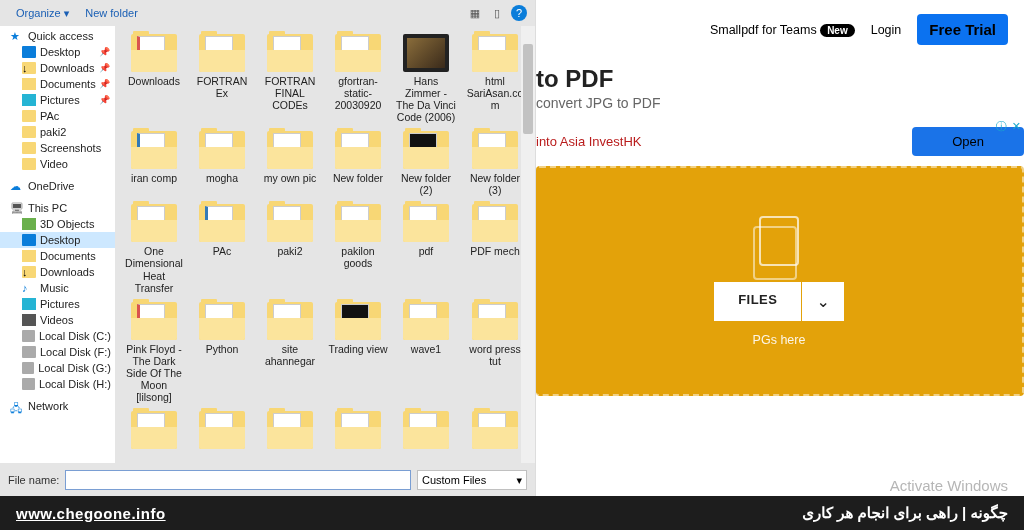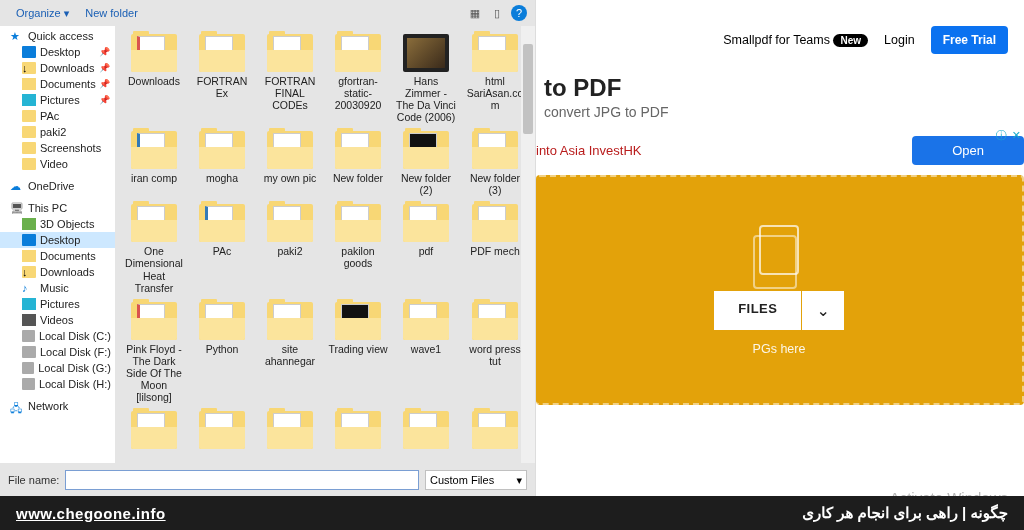--- a/index.html
+++ b/index.html
@@ -51,33 +51,33 @@
 .thumb.doc-blue .folder-doc { border-left: 3px solid #337ab7; }
 .thumb.dark .folder-doc { background: #111; }
 .file-label { font-size: 10.5px; line-height: 1.15; color: #222; max-width: 64px; word-wrap: break-word; }
 .scrollbar { position: absolute; right: 0; top: 0; width: 14px; height: 100%; background: #f0f0f0; }
 .scroll-thumb { position: absolute; left: 2px; right: 2px; top: 18px; height: 90px; background: #c2c2c2; border-radius: 2px; }
 
 
 .bottom { display: flex; align-items: center; padding: 6px 8px; gap: 6px; border-top: 1px solid #e5e5e5; }
 .bottom label { font-size: 11px; color: #333; }
 .fname { flex: 1; border: 1px solid #7a9ed3; height: 20px; padding: 0 4px; font-size: 11px; }
-.ftype { width: 102px; border: 1px solid #c0c0c0; height: 20px; padding: 0 4px; font-size: 11px; background: #fff; display: flex; align-items: center; justify-content: space-between; }
-
-
-.page { position: absolute; left: 536px; top: 16px; right: 0; height: 496px; background: #fff; border-radius: 6px; }
+.ftype { width: 110px; border: 1px solid #c0c0c0; height: 20px; padding: 0 4px; font-size: 11px; background: #fff; display: flex; align-items: center; justify-content: space-between; }
+
+
+.page { position: absolute; left: 536px; top: 4px; right: 0; height: 496px; background: #fff; border-radius: 6px; }
 .page-header { display: flex; justify-content: flex-end; align-items: center; padding: 10px 16px; gap: 16px; font-size: 12.5px; }
 .badge-new { background: #000; color: #fff; border-radius: 10px; padding: 1px 7px; font-size: 10px; font-weight: 600; }
-.btn-trial { background: #0b72f0; color: #ffffff; padding: 7px 12px; border-radius: 4px; font-weight: 600; font-size: 12px; }
-.hero { padding: 10px 0 6px 8px; }
+.btn-trial { background: #0b72f0; color: #000000; padding: 7px 12px; border-radius: 4px; font-weight: 600; font-size: 15px; }
+.hero { padding: 10px 0 6px 0; }
 .hero h1 { font-size: 24px; font-weight: 700; color: #222; }
 .hero p { font-size: 14px; color: #666; margin-top: 2px; }
 .ad { margin: 10px 0; display: flex; align-items: center; gap: 20px; position: relative; }
 .ad-text { font-size: 13px; color: #b91c1c; text-align: center; }
-.ad-open { background: #1a73e8; color: #ffffff; padding: 7px 40px; border-radius: 4px; font-size: 13px; margin-left: auto; }
+.ad-open { background: #1a73e8; color: #000000; padding: 7px 40px; border-radius: 4px; font-size: 13px; margin-left: auto; }
 .ad-x { position: absolute; right: 2px; top: -8px; color: #1aa9cc; font-size: 11px; letter-spacing: 1px; }
 .dropzone { margin: 8px 0 0 0; height: 230px; background: #e3a20a; border-radius: 4px; position: relative; border: 2px dashed rgba(255,255,255,.5); border-left: none; display: flex; flex-direction: column; align-items: center; justify-content: center; color: #fff; }
 .dz-icon { width: 40px; height: 50px; border: 2px solid rgba(255,255,255,.7); border-radius: 4px; position: relative; margin-bottom: 16px; }
 .dz-icon::after{content:""; position:absolute; left:-8px; top:8px; width:40px; height:50px; border:2px solid rgba(255,255,255,.5); border-radius:4px;}
 .dz-btns { display: flex; gap: 1px; }
 .dz-choose { background: #fff; color: #222; padding: 10px 24px; font-size: 13px; font-weight: 600; letter-spacing: .5px; }
 .dz-caret { background: #fff; color: #222; padding: 10px 14px; display: flex; align-items: center; }
 .dz-drop { margin-top: 12px; font-size: 12.5px; color: rgba(255,255,255,.9); }
 .activate { position: absolute; right: 16px; bottom: 6px; color: #b6b6b6; font-size: 15px; }
 

